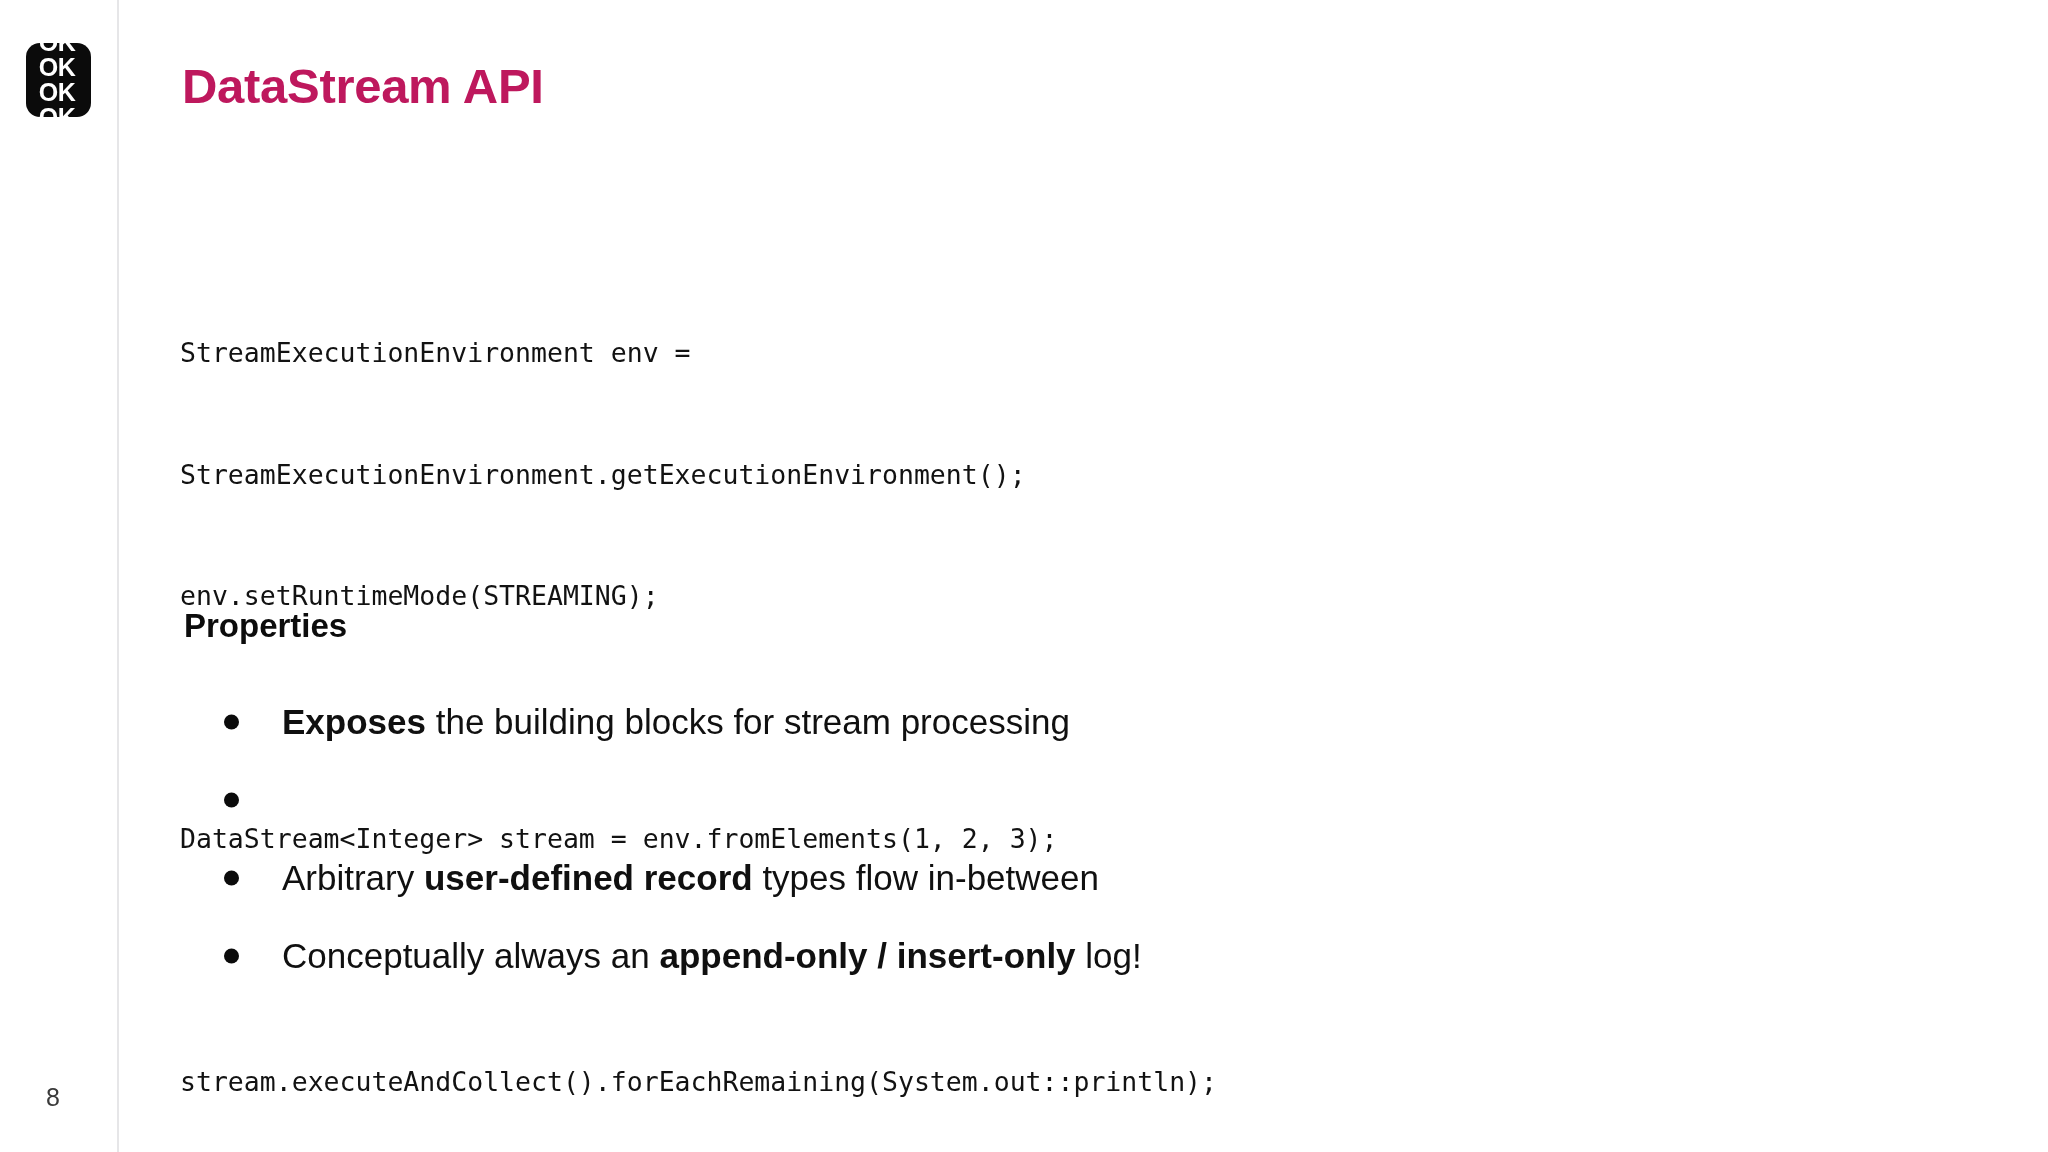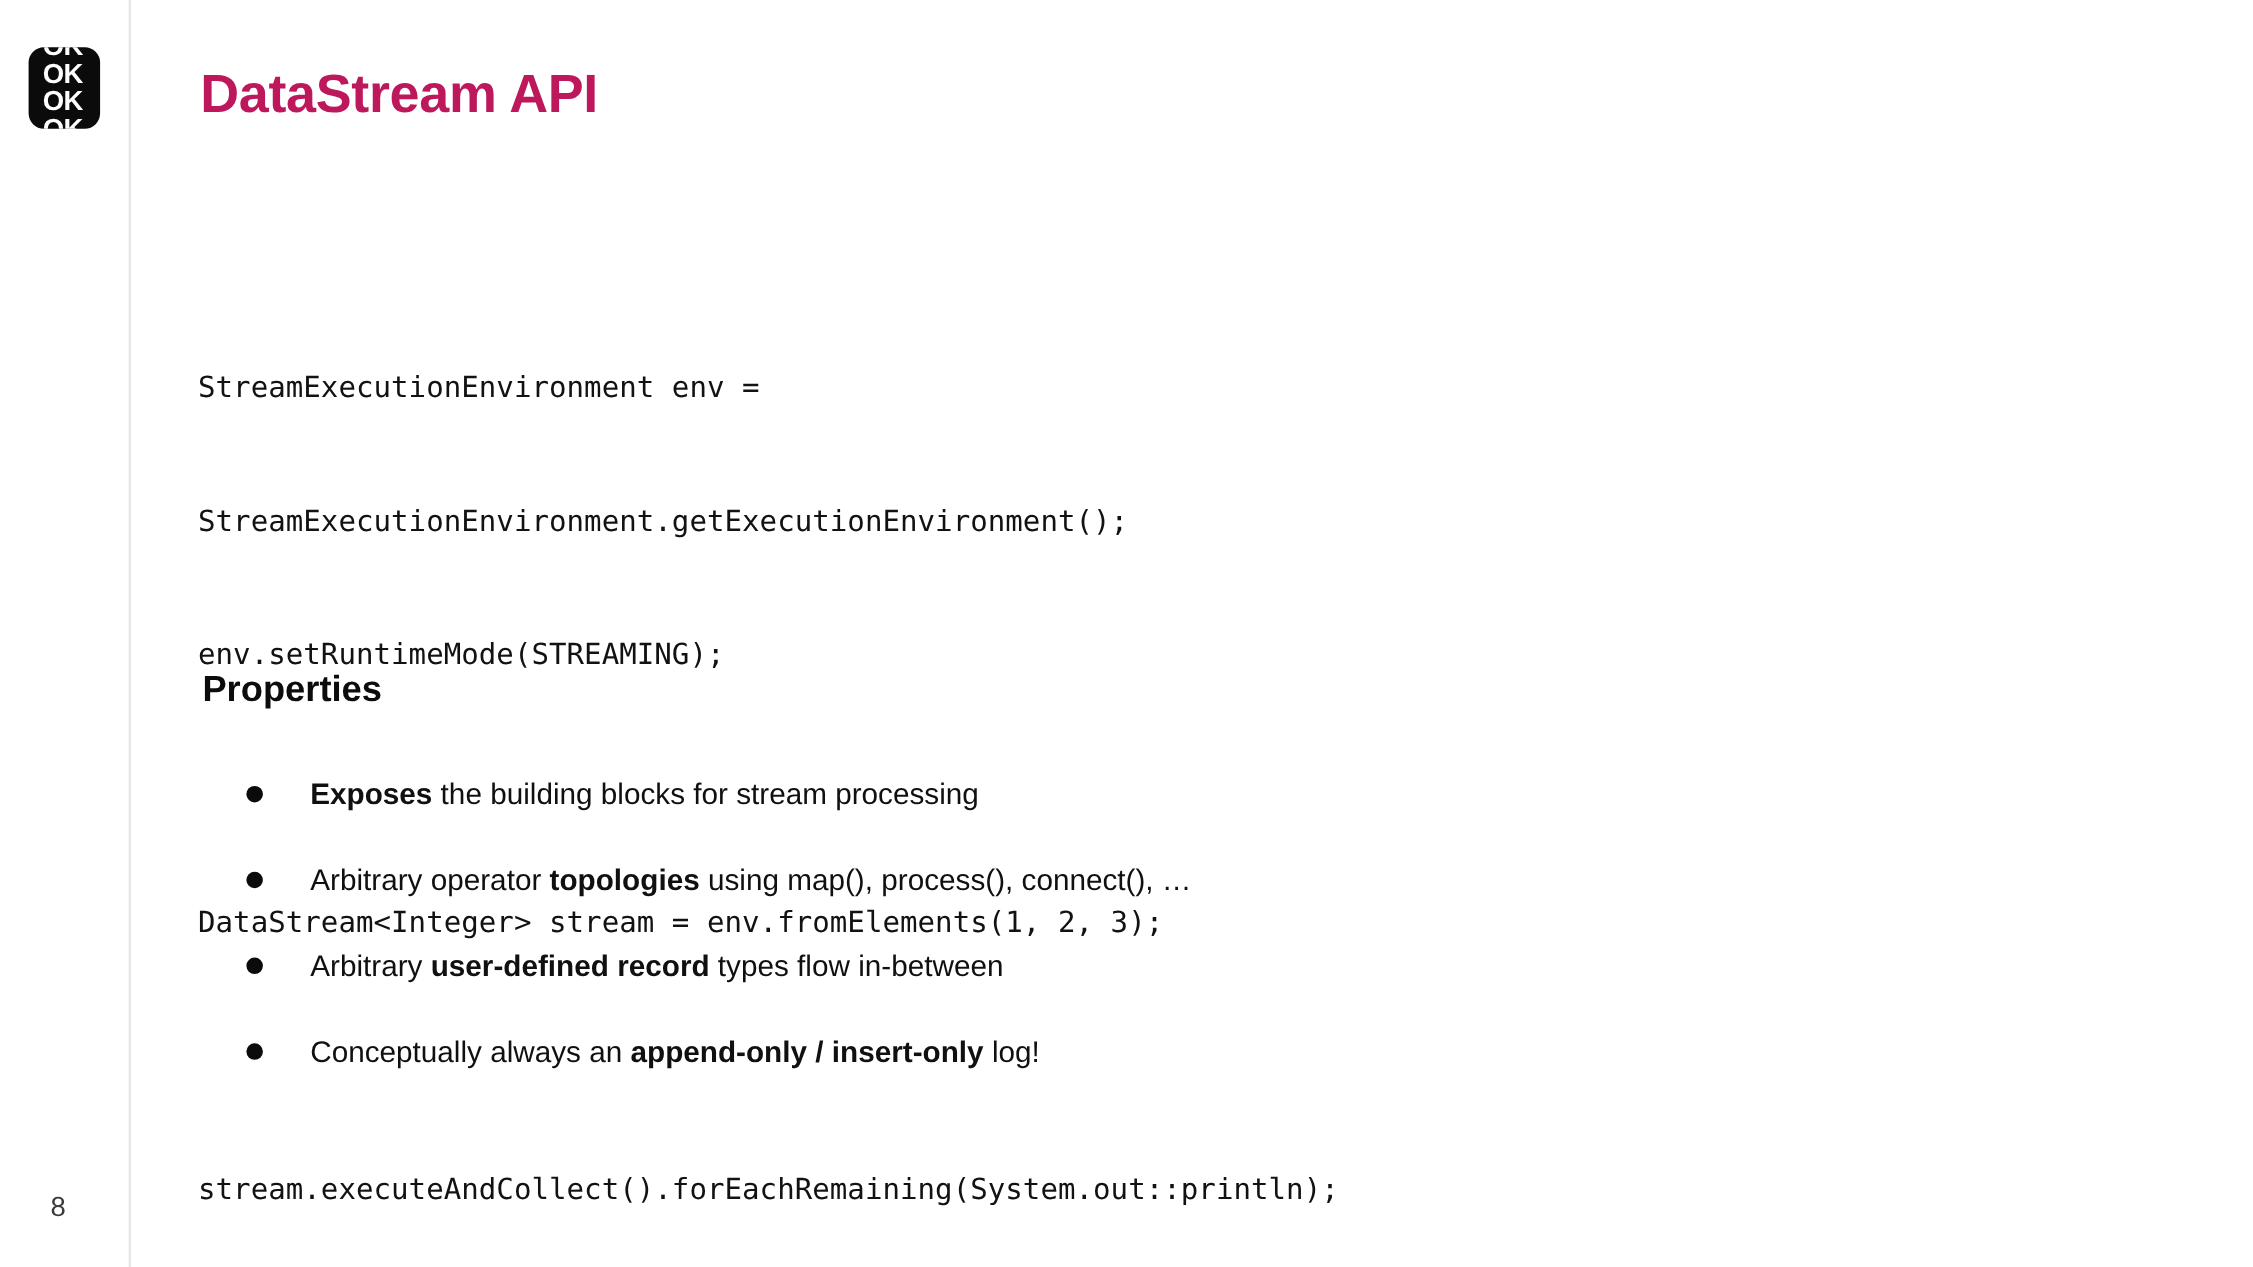--- a/index.html
+++ b/index.html
@@ -157,21 +157,21 @@
     position: absolute;
     left: 10px;
     top: 50%;
     transform: translateY(-50%);
     width: 15px;
     height: 15px;
     border-radius: 50%;
     background: #0b0b0b;
   }
   .bullet-text {
-    font-size: 27px;
+    font-size: 35px;
     line-height: 40px;
     color: #101010;
     white-space: nowrap;
   }
   .bullet-text b { font-weight: bold; }
 </style>
 </head>
 <body>
 
 <div class="slide">
@@ -204,21 +204,20 @@
 
   <div class="properties-heading">Properties</div>
 
   <div class="bullets">
     <div class="bullet-row">
       <span class="bullet-dot"></span>
       <span class="bullet-text"><b>Exposes</b><span> the building blocks for stream processing</span></span>
     </div>
     <div class="bullet-row">
       <span class="bullet-dot"></span>
-      <span class="bullet-text"><span>Arbitrary operator </span><b>topologies</b><span> using map(), process(), connect(), …</span></span>
     </div>
     <div class="bullet-row">
       <span class="bullet-dot"></span>
       <span class="bullet-text"><span>Arbitrary </span><b>user-defined record</b><span> types flow in-between</span></span>
     </div>
     <div class="bullet-row">
       <span class="bullet-dot"></span>
       <span class="bullet-text"><span>Conceptually always an </span><b>append-only / insert-only</b><span> log!</span></span>
     </div>
   </div>

